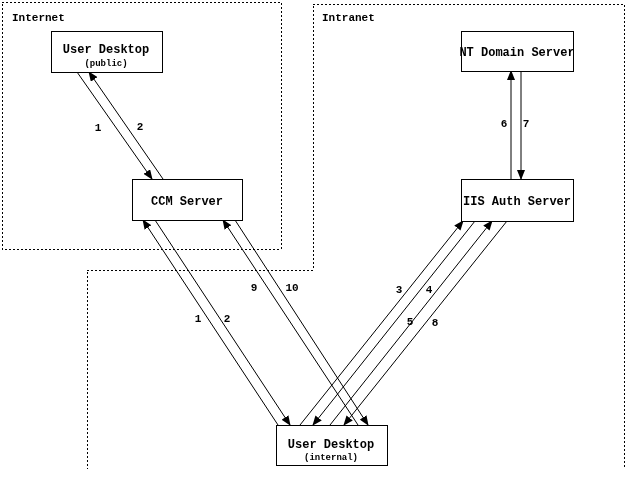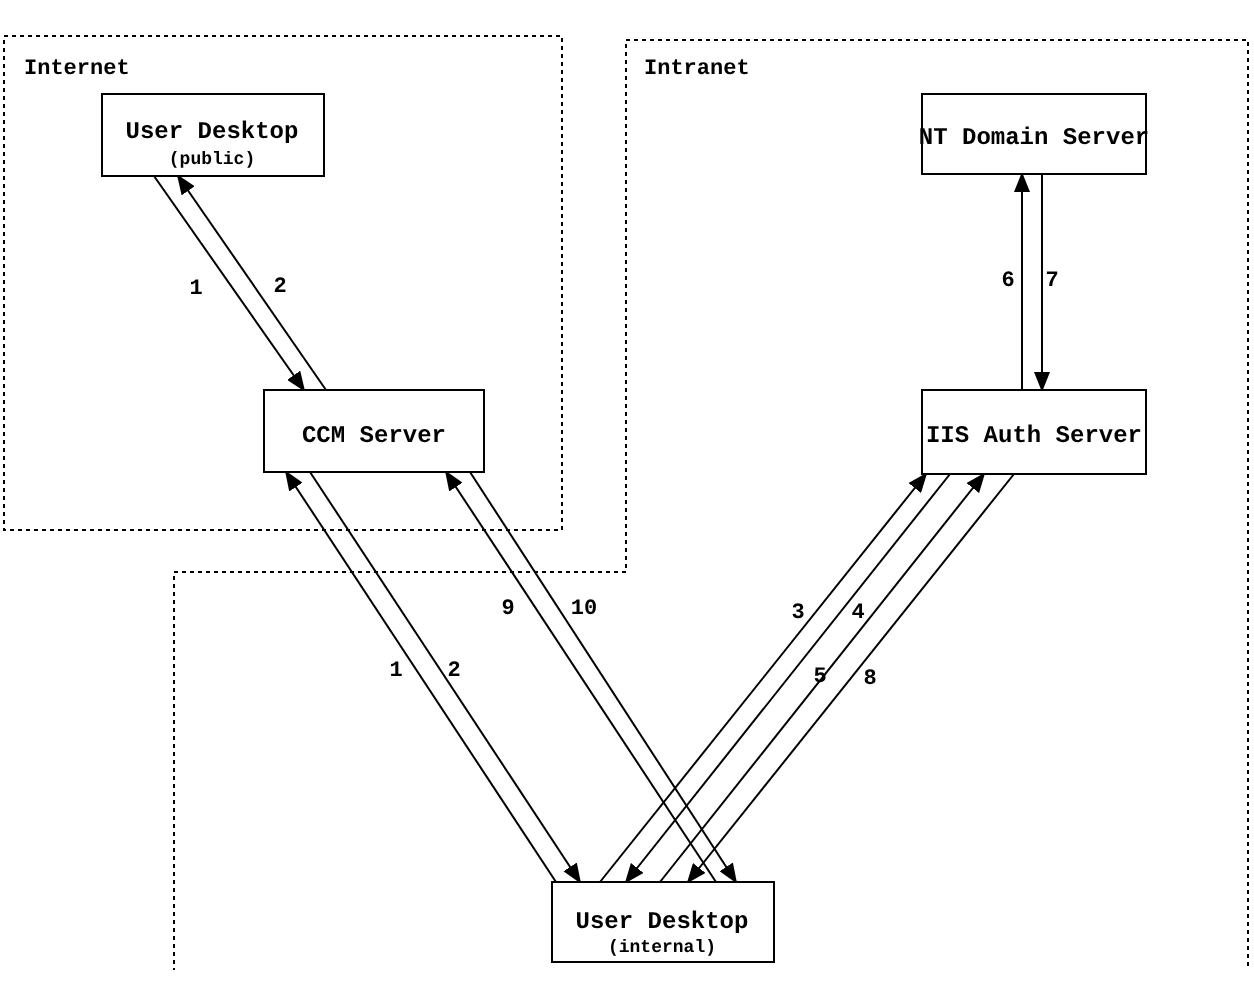--- a/index.html
+++ b/index.html
@@ -6,21 +6,20 @@
     margin: 0;
     padding: 0;
     background: #ffffff;
   }
   .stage {
     position: relative;
     width: 627px;
     height: 469px;
     background: #ffffff;
     overflow: hidden;
-    margin-top: 16px;
   }
   svg { display: block; }
   .zone-border {
     fill: none;
     stroke: #000000;
     stroke-width: 1;
     stroke-dasharray: 2 2;
     shape-rendering: crispEdges;
   }
   .node-box {

